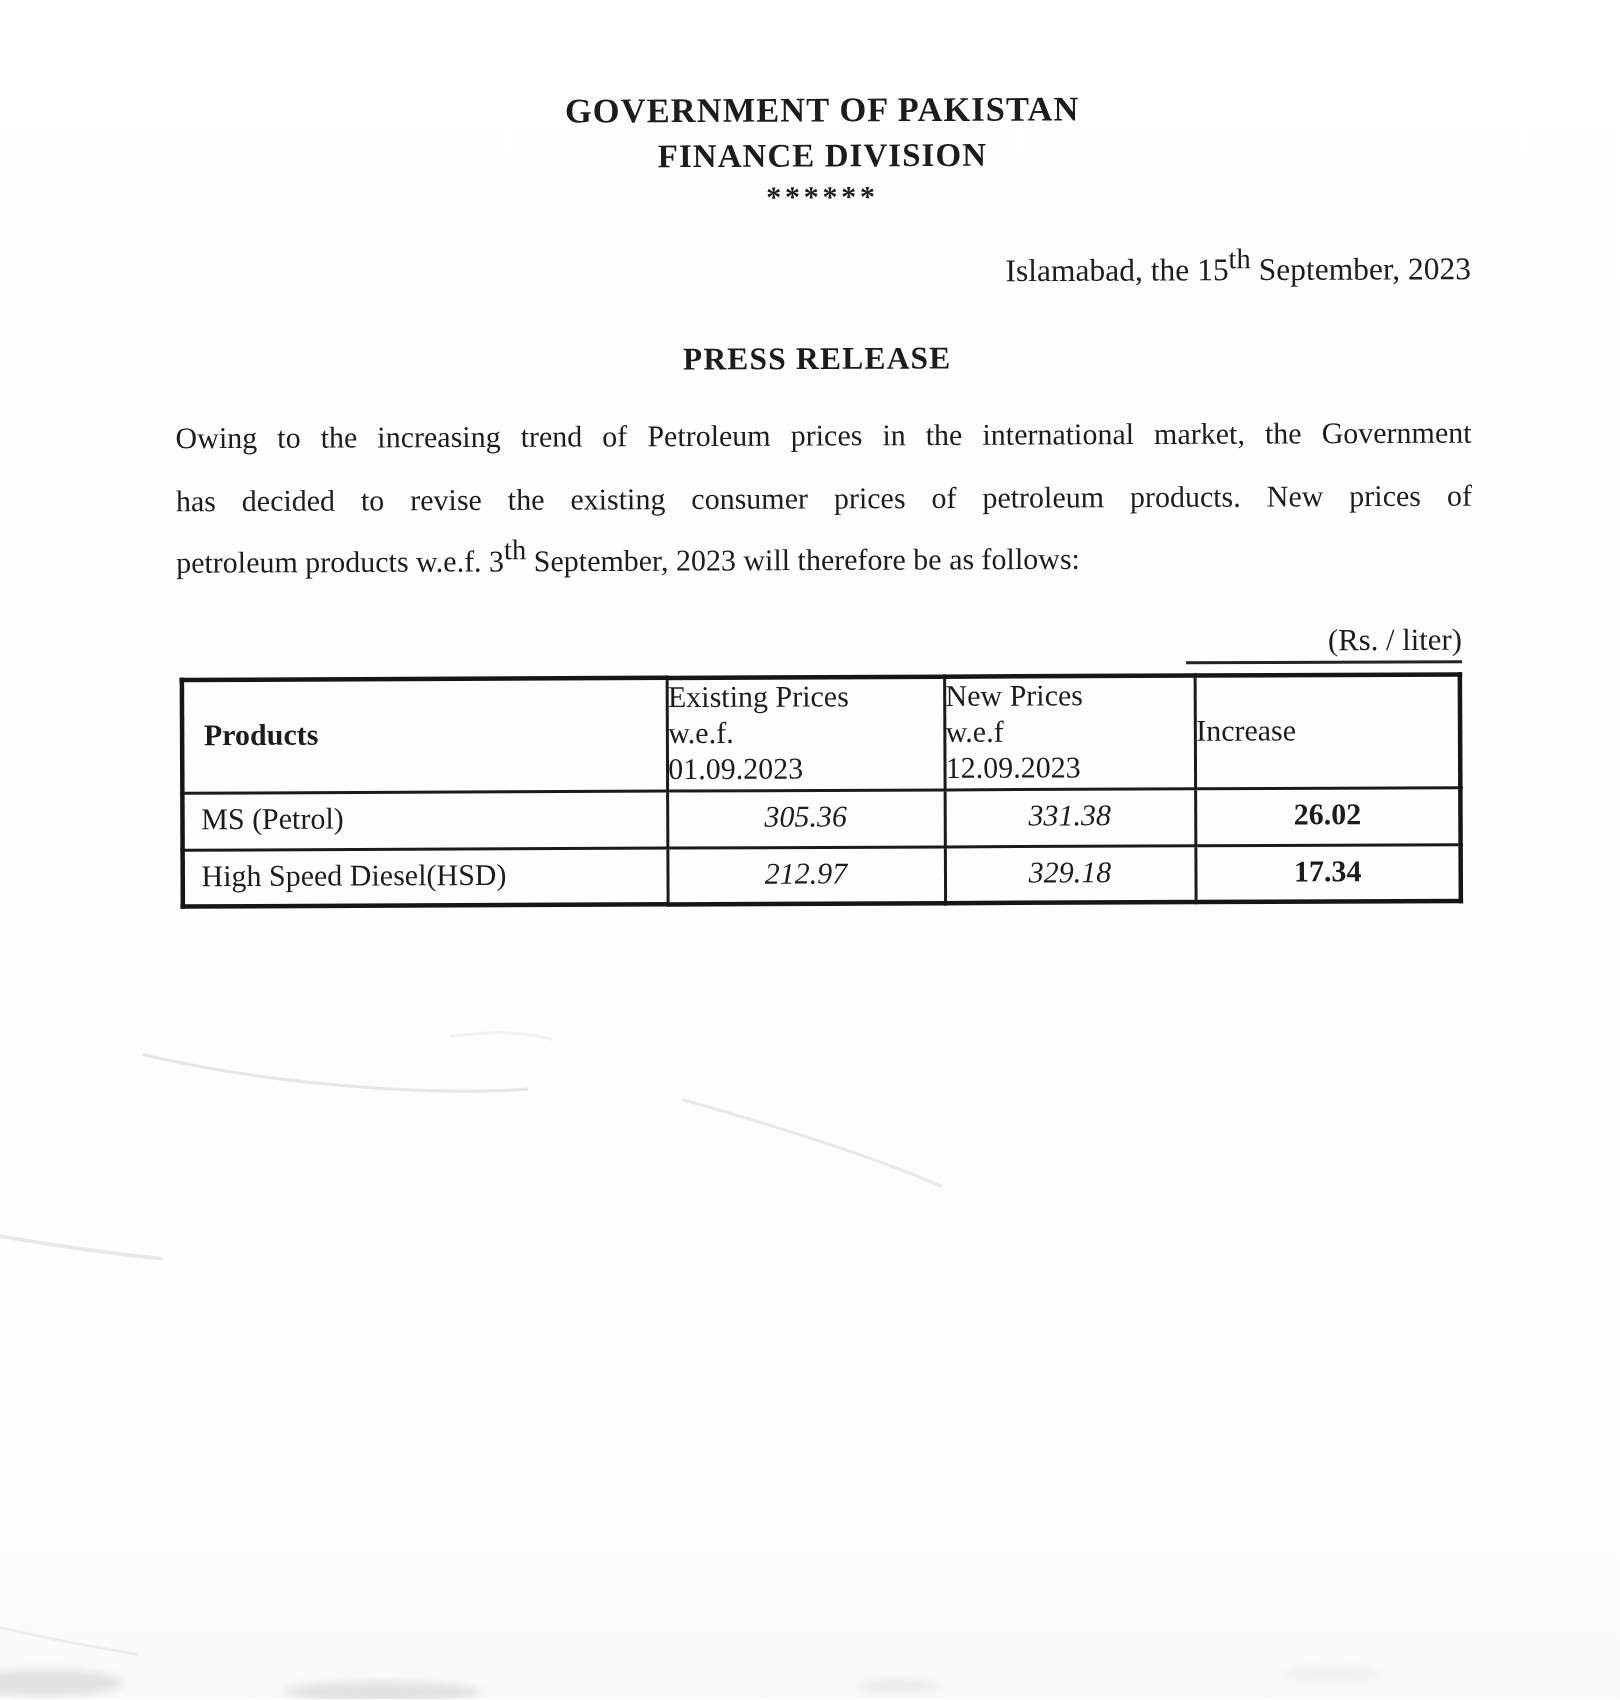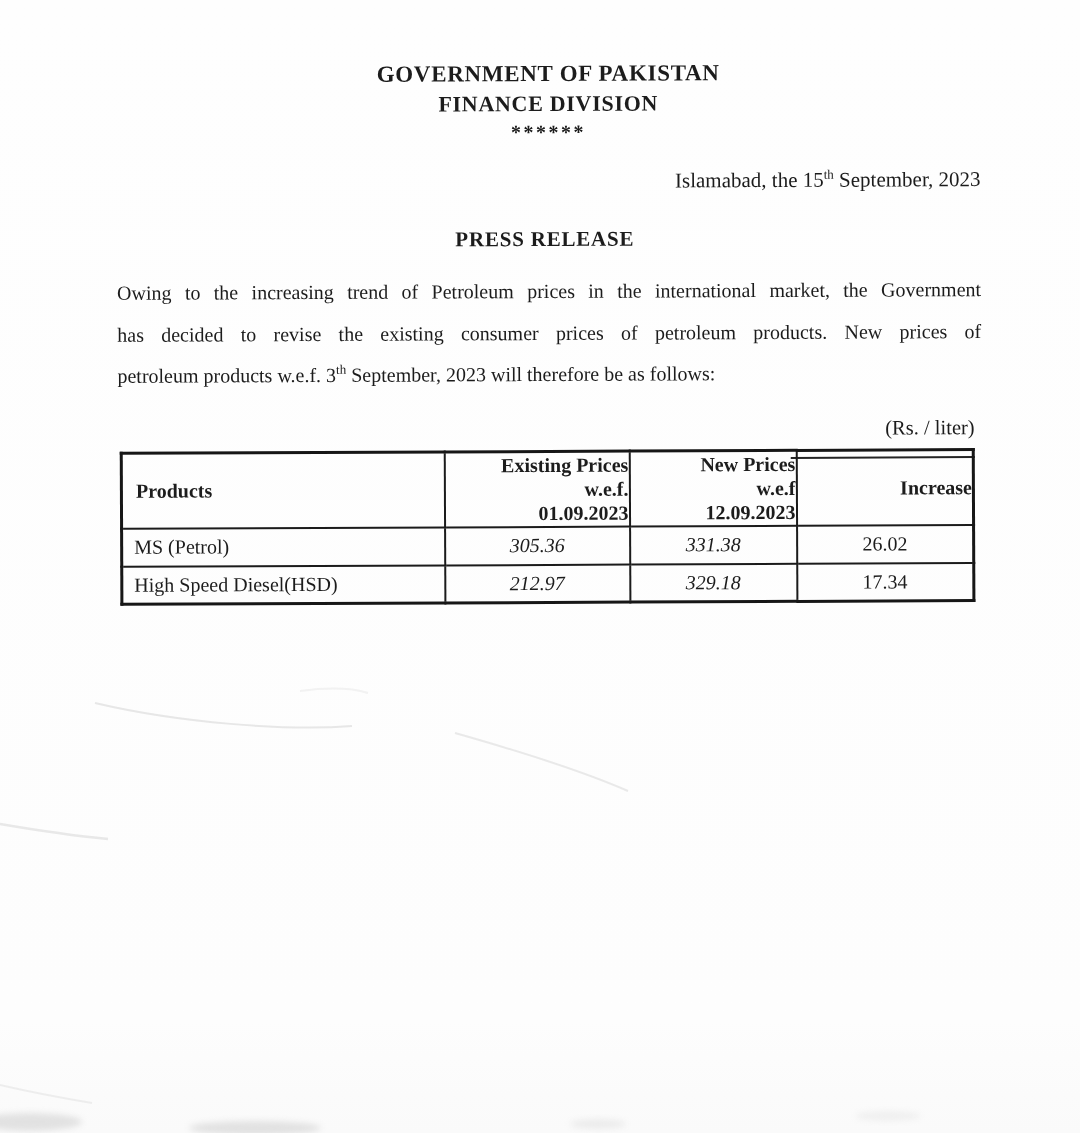--- a/index.html
+++ b/index.html
@@ -49,21 +49,21 @@
 
   
   .dateline {
     position: absolute;
     top: 169px;
     right: 98px;
     font-size: 21px;
     white-space: nowrap;
   }
   .dateline sup, .body-text sup {
-    font-size: 13px;
+    font-size: 19px;
     vertical-align: baseline;
     position: relative;
     top: -8px;
   }
 
   
   .press-title {
     position: absolute;
     top: 227px;
     left: 12px;
@@ -95,21 +95,21 @@
 
   
   .unit-note {
     position: absolute;
     top: 418px;
     left: 791px;
     width: 184px;
     text-align: right;
     font-size: 20.5px;
     border-bottom: 2px solid #242424;
-    padding-bottom: 17px;
+    padding-bottom: 1px;
   }
 
   
   .price-table {
     position: absolute;
     top: 450px;
     left: 120px;
     border-collapse: collapse;
     border: 3px solid #161616;
     table-layout: fixed;
@@ -122,30 +122,30 @@
     padding: 0;
   }
   .price-table thead tr { height: 75px; }
   .price-table tbody tr { height: 38px; }
   th.col-products {
     text-align: left;
     padding-left: 13px;
     font-weight: bold;
   }
   th.col-center {
-    text-align: right;
-    font-weight: bold;
+    text-align: left;
+    font-weight: normal;
     line-height: 24px;
   }
   td.cell-product {
     text-align: left;
     padding-left: 11px;
   }
   td.cell-num { text-align: center; font-style: italic; }
-  td.cell-increase { text-align: center; font-weight: normal; }
+  td.cell-increase { text-align: center; font-weight: bold; }
 
   
   .artifacts {
     position: absolute;
     inset: 0;
     pointer-events: none;
   }
 </style>
 </head>
 <body>

